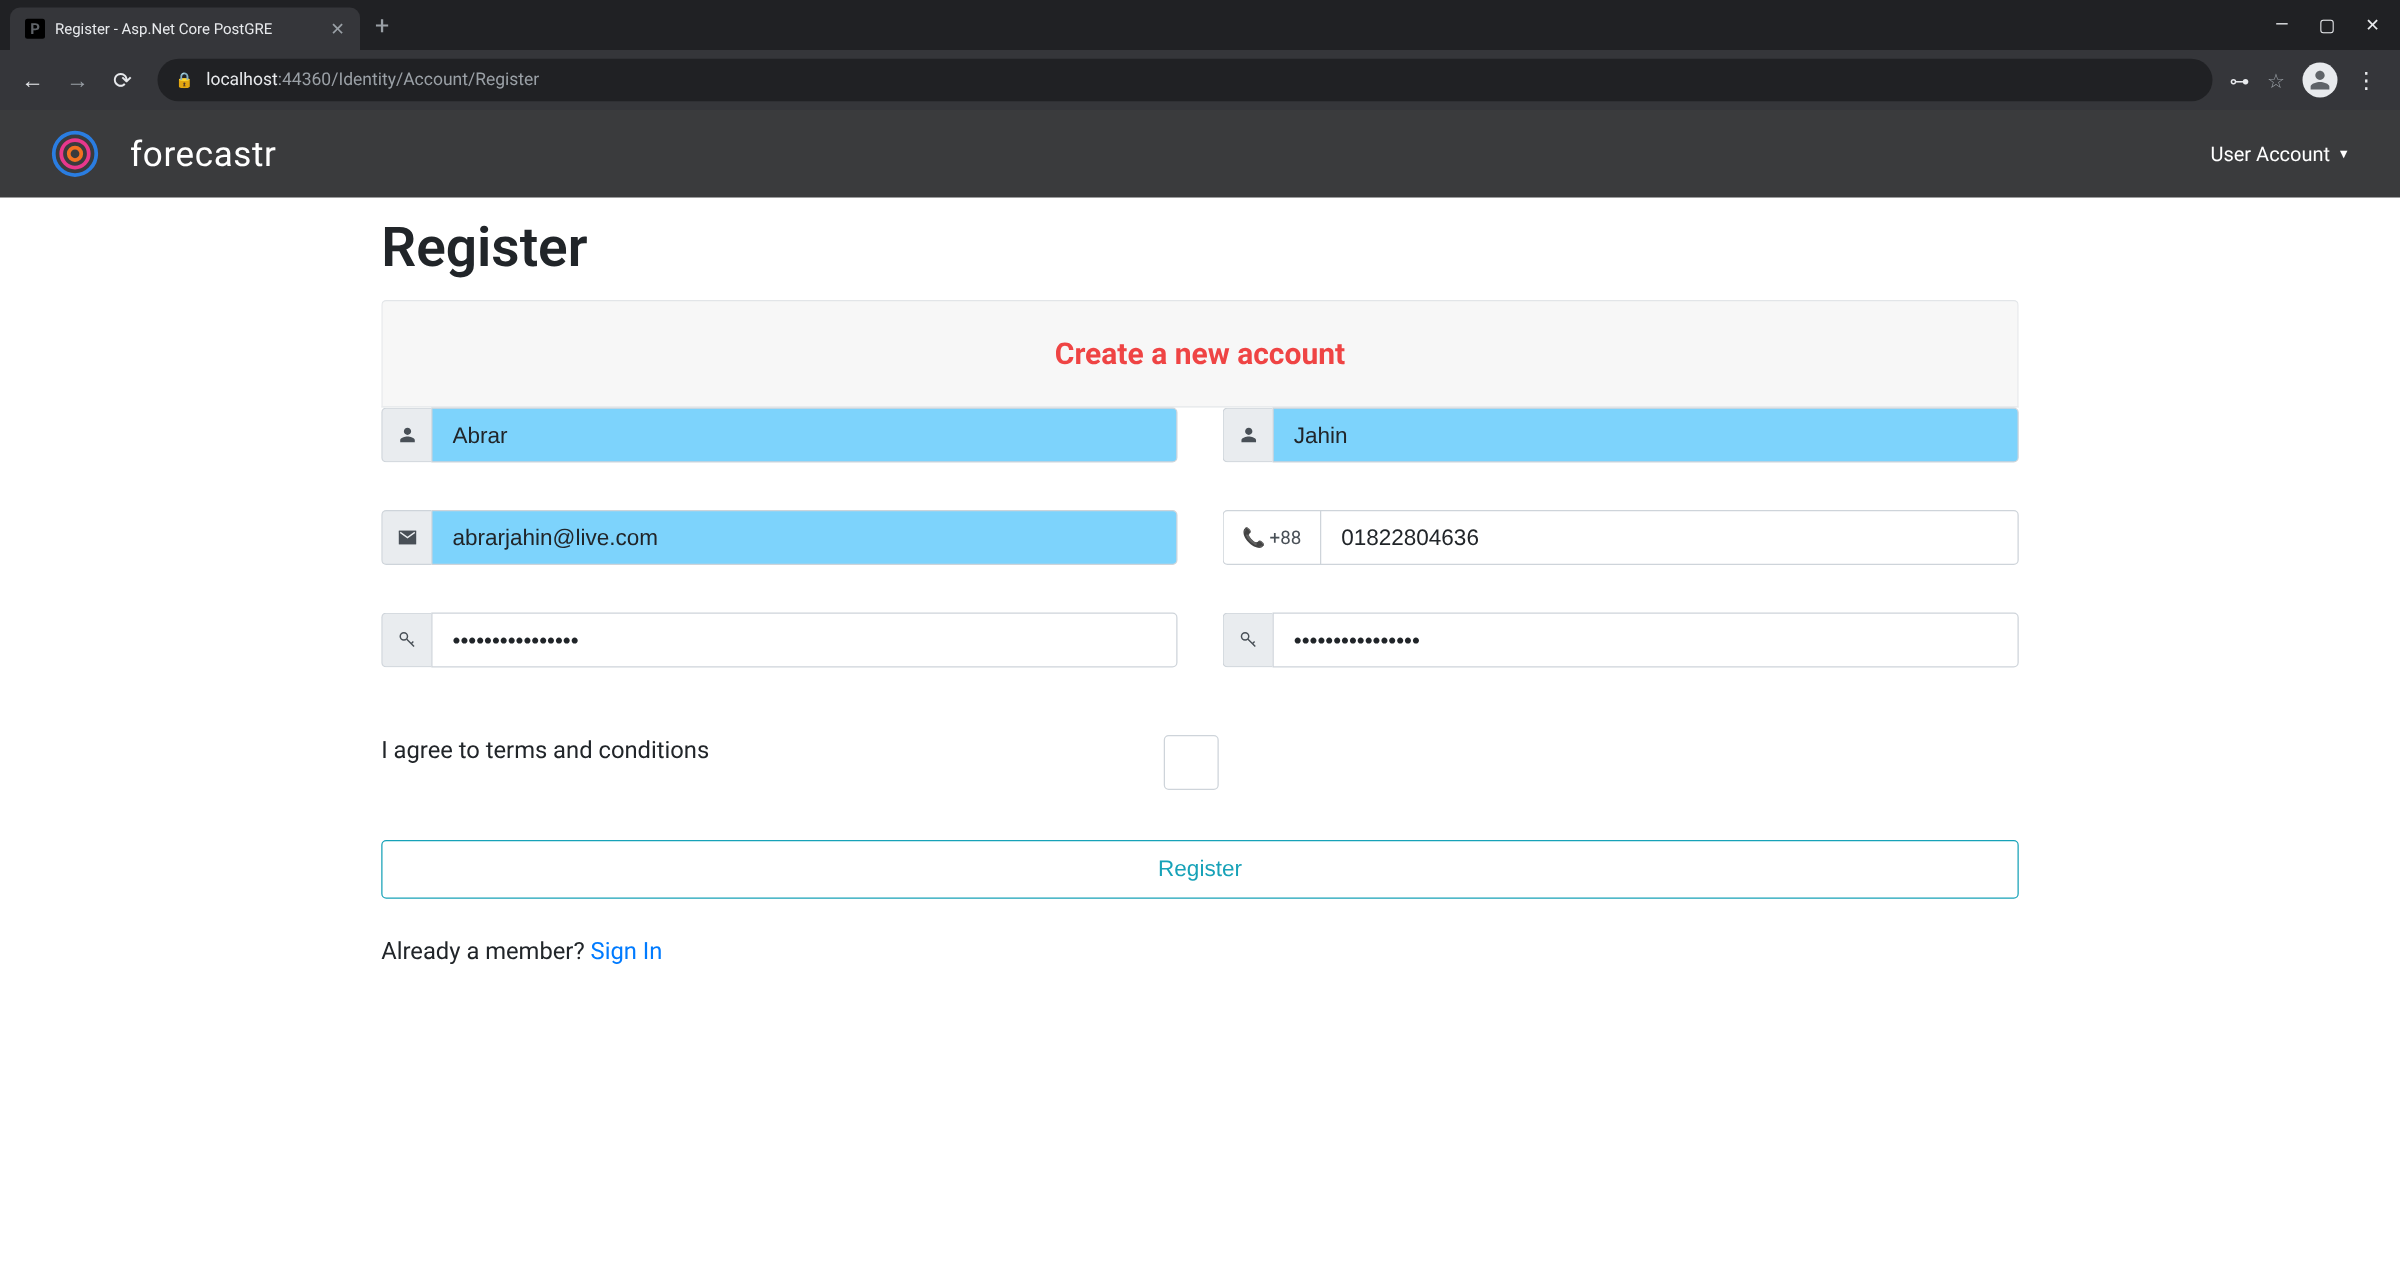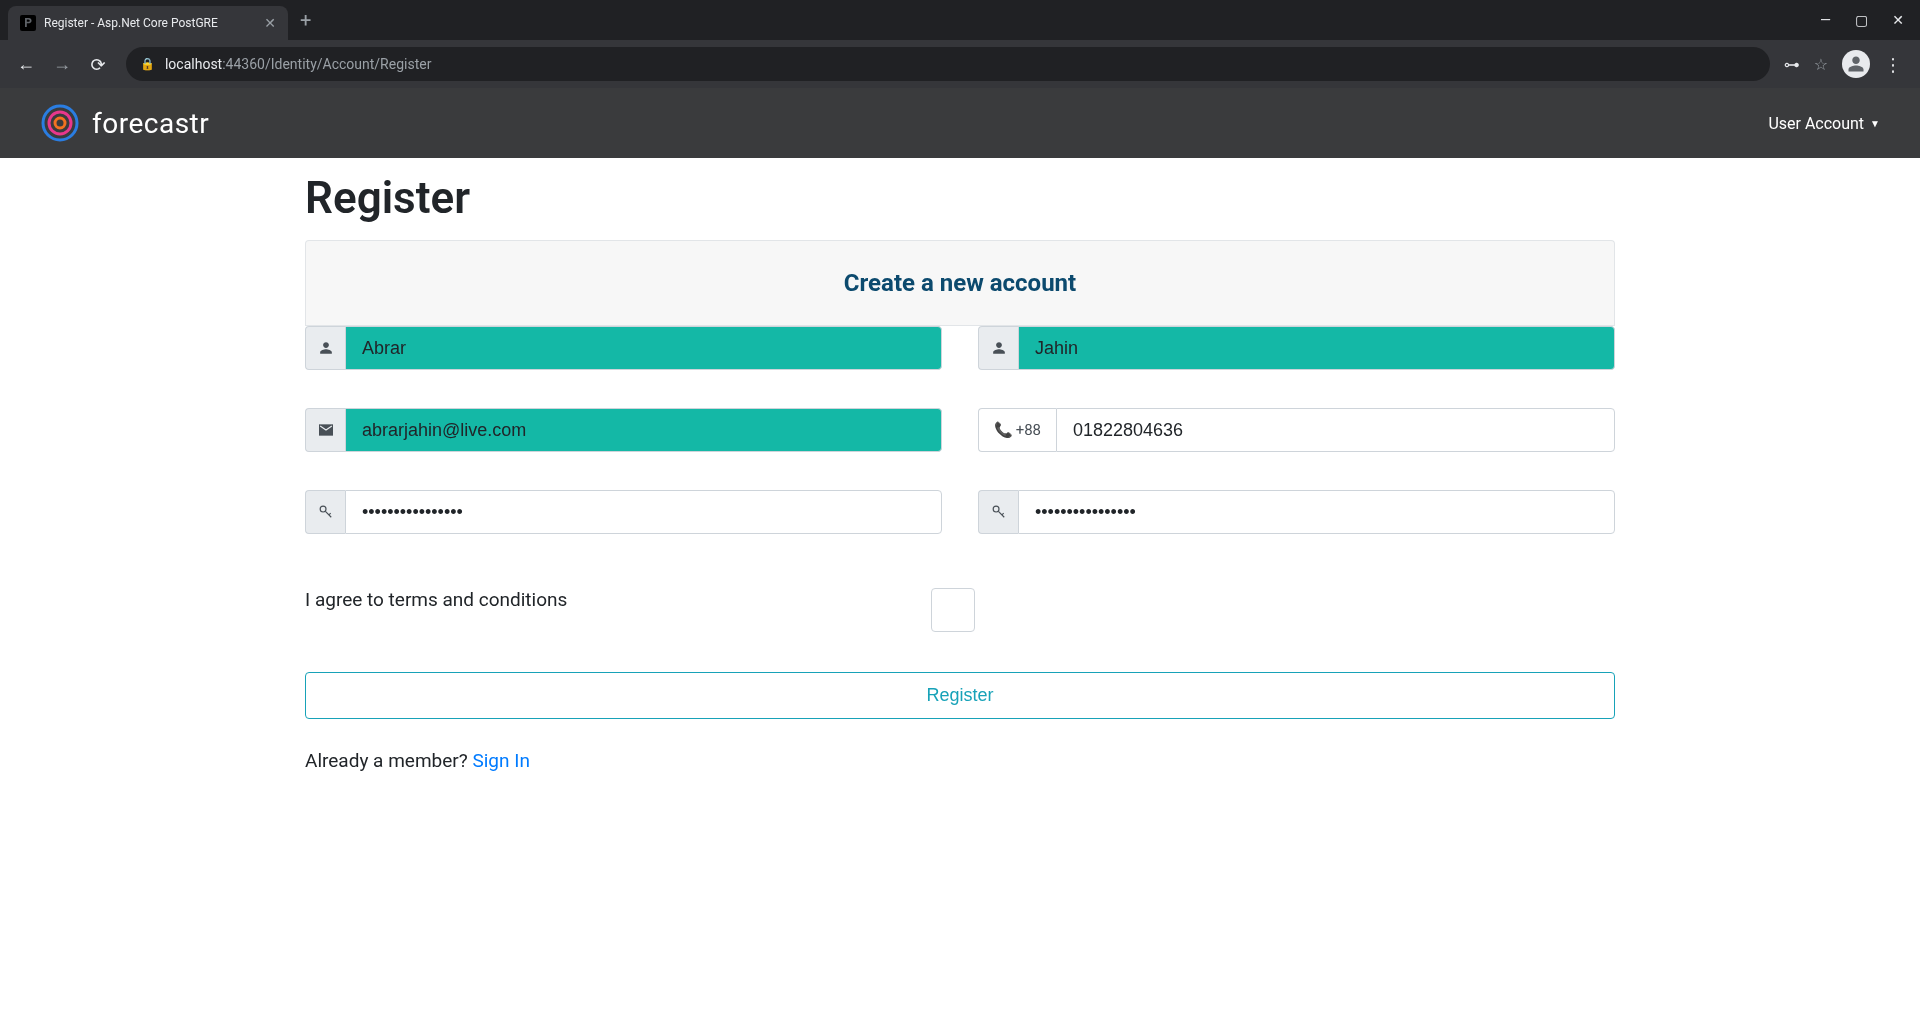--- a/index.html
+++ b/index.html
@@ -20,38 +20,38 @@
     .url-text { color: #e8eaed; font-size: 14px; }
     .url-text .host { color: #e8eaed; }
     .url-text .path { color: #9aa0a6; }
     .url-right { display: flex; align-items: center; gap: 14px; color: #e8eaed; font-size: 16px; padding-right: 6px; }
     .star-icon { color: #9aa0a6; }
     .avatar-circle { width: 28px; height: 28px; border-radius: 50%; background: #e8eaed; display:flex; align-items:center; justify-content:center; }
     .avatar-circle svg { width:18px; height:18px; fill:#5f6368; }
     .menu-dots { color: #e8eaed; font-size: 18px; }
     .app-body { height: calc(1024px - 88px); overflow-y: scroll; background: #fff; }
     .app-header { background: #3a3b3d; height: 70px; display: flex; align-items: center; padding: 0 40px; }
-    .logo-wrap { display: flex; align-items: center; gap: 12px; justify-content: space-between; }
+    .logo-wrap { display: flex; align-items: center; gap: 24px; justify-content: space-between; }
     .logo-circle { width: 40px; height: 40px; position: relative; }
     .logo-circle svg { width: 40px; height: 40px; }
     .logo-text { color: #fff; font-size: 28px; font-weight: 400; letter-spacing: 0.5px; }
     .user-account { margin-left: auto; color: #ffffff; font-size: 16px; cursor: pointer; display: flex; align-items: center; gap: 6px; }
     .user-account .caret { font-size: 10px; }
     .content { max-width: 1310px; margin: 0 auto; padding: 0 0 40px 0; }
     .page-title { font-size: 44px; font-weight: 600; color: #212529; margin: 14px 0 16px 0; }
     .card-header { background: #f7f7f7; border: 1px solid #e2e5e8; border-bottom: none; padding: 28px 0; text-align: center; border-radius: 4px 4px 0 0; }
-    .card-header-title { font-size: 24px; font-weight: 700; color: #0c4a6e; }
+    .card-header-title { font-size: 24px; font-weight: 700; color: #ef4444; }
     .form-row { display: flex; gap: 36px; margin-top: 0; }
     .form-row:first-of-type { margin-top: 0; }
     .input-group { display: flex; flex: 1; margin-top: 0; }
     .input-addon { background: #e9ecef; border: 1px solid #ced4da; border-right: none; width: 40px; display: flex; align-items: center; justify-content: center; color: #495057; font-size: 14px; border-radius: 4px 0 0 4px; }
     .input-addon.wide { width: 78px; font-size: 15px; }
     .input-addon.phone-addon { background: #fff; }
     .form-input { flex: 1; border: 1px solid #ced4da; padding: 10px 16px; font-size: 18px; color: #212529; border-radius: 0 4px 4px 0; outline: none; height: 44px; }
-    .form-input.autofill { background: #14b8a6; }
+    .form-input.autofill { background: #7dd3fc; }
     .terms-row { display: flex; align-items: flex-start; margin-top: 54px; }
     .terms-label { font-size: 19px; color: #212529; flex: 0 0 auto; }
     .terms-check-wrap { margin-left: auto; margin-right: 640px; }
     .terms-check { width: 44px; height: 44px; border: 1px solid #ced4da; border-radius: 4px; background: #fff; cursor: pointer; }
     .error-msg { color: #dc3545; font-size: 19px; margin-top: 14px; }
     .register-btn { width: 100%; border: 1px solid #17a2b8; background: #fff; color: #17a2b8; font-size: 18px; padding: 12px 0; border-radius: 4px; margin-top: 40px; cursor: pointer; }
     .signin-row { margin-top: 30px; font-size: 19px; color: #212529; }
     .signin-link { color: #007bff; cursor: pointer; }
     .row-spaced { margin-top: 38px; }
     .first-row-wrap { border-top: 1px solid #e2e5e8; }

